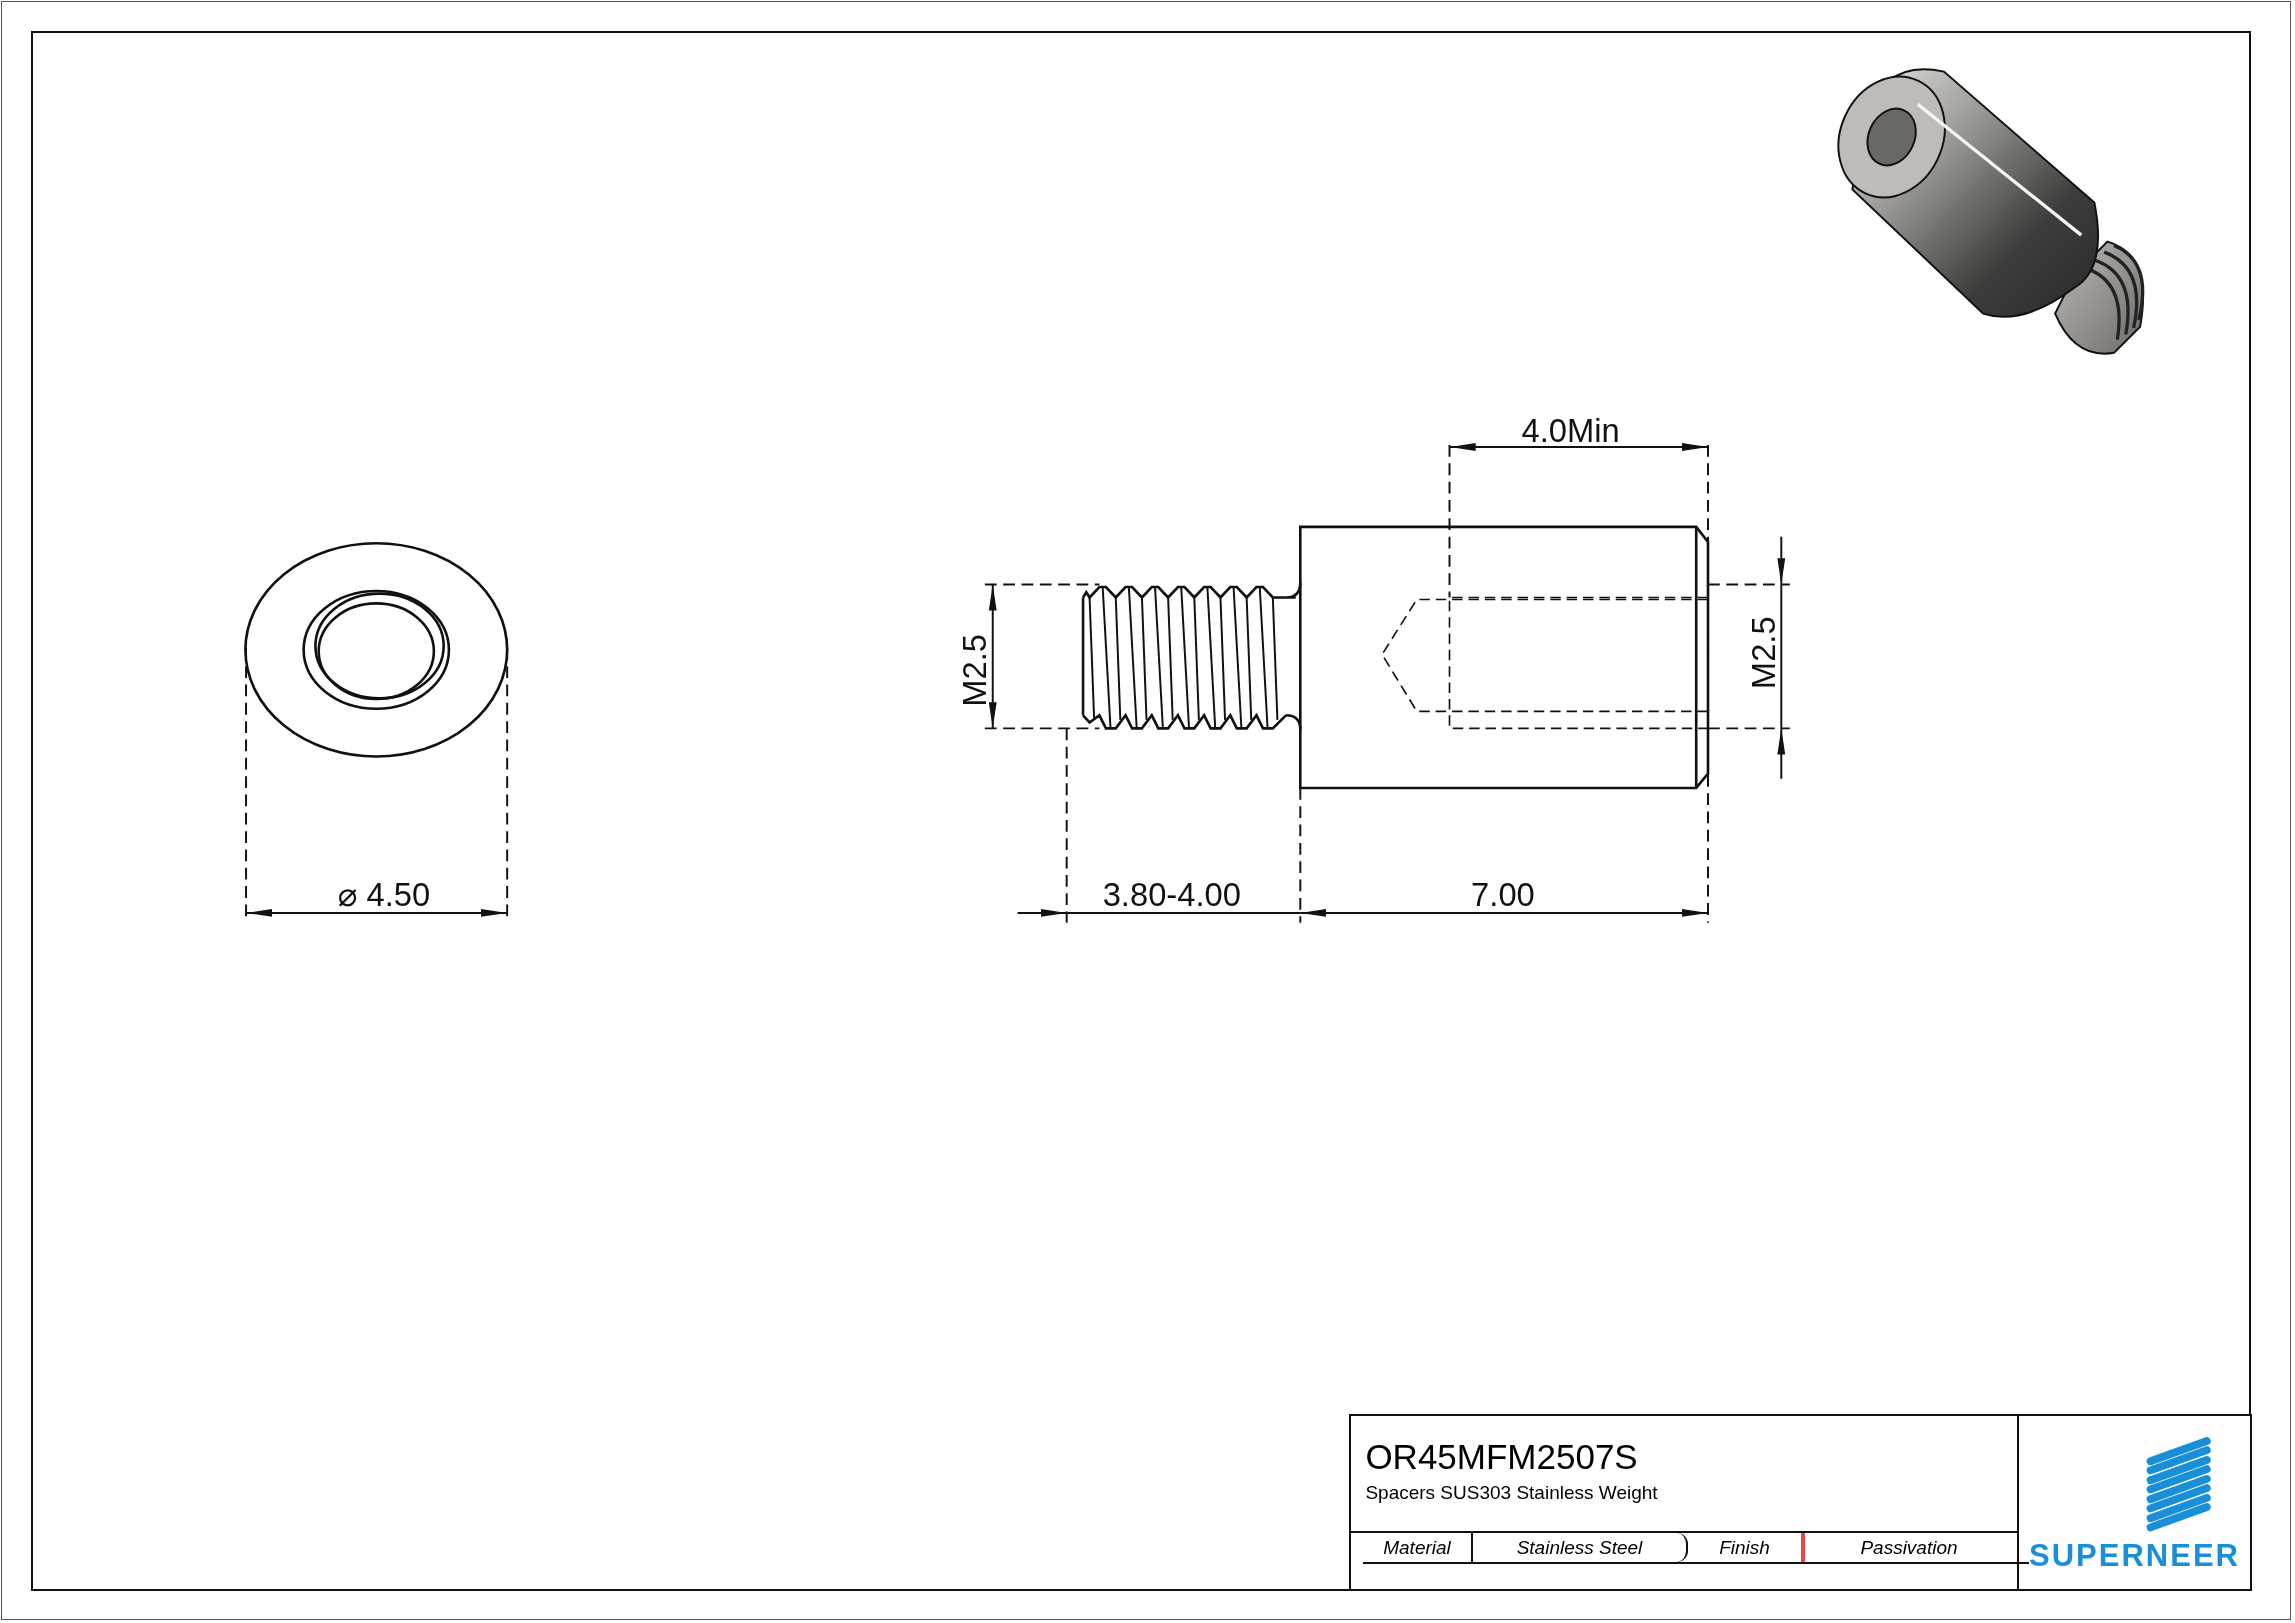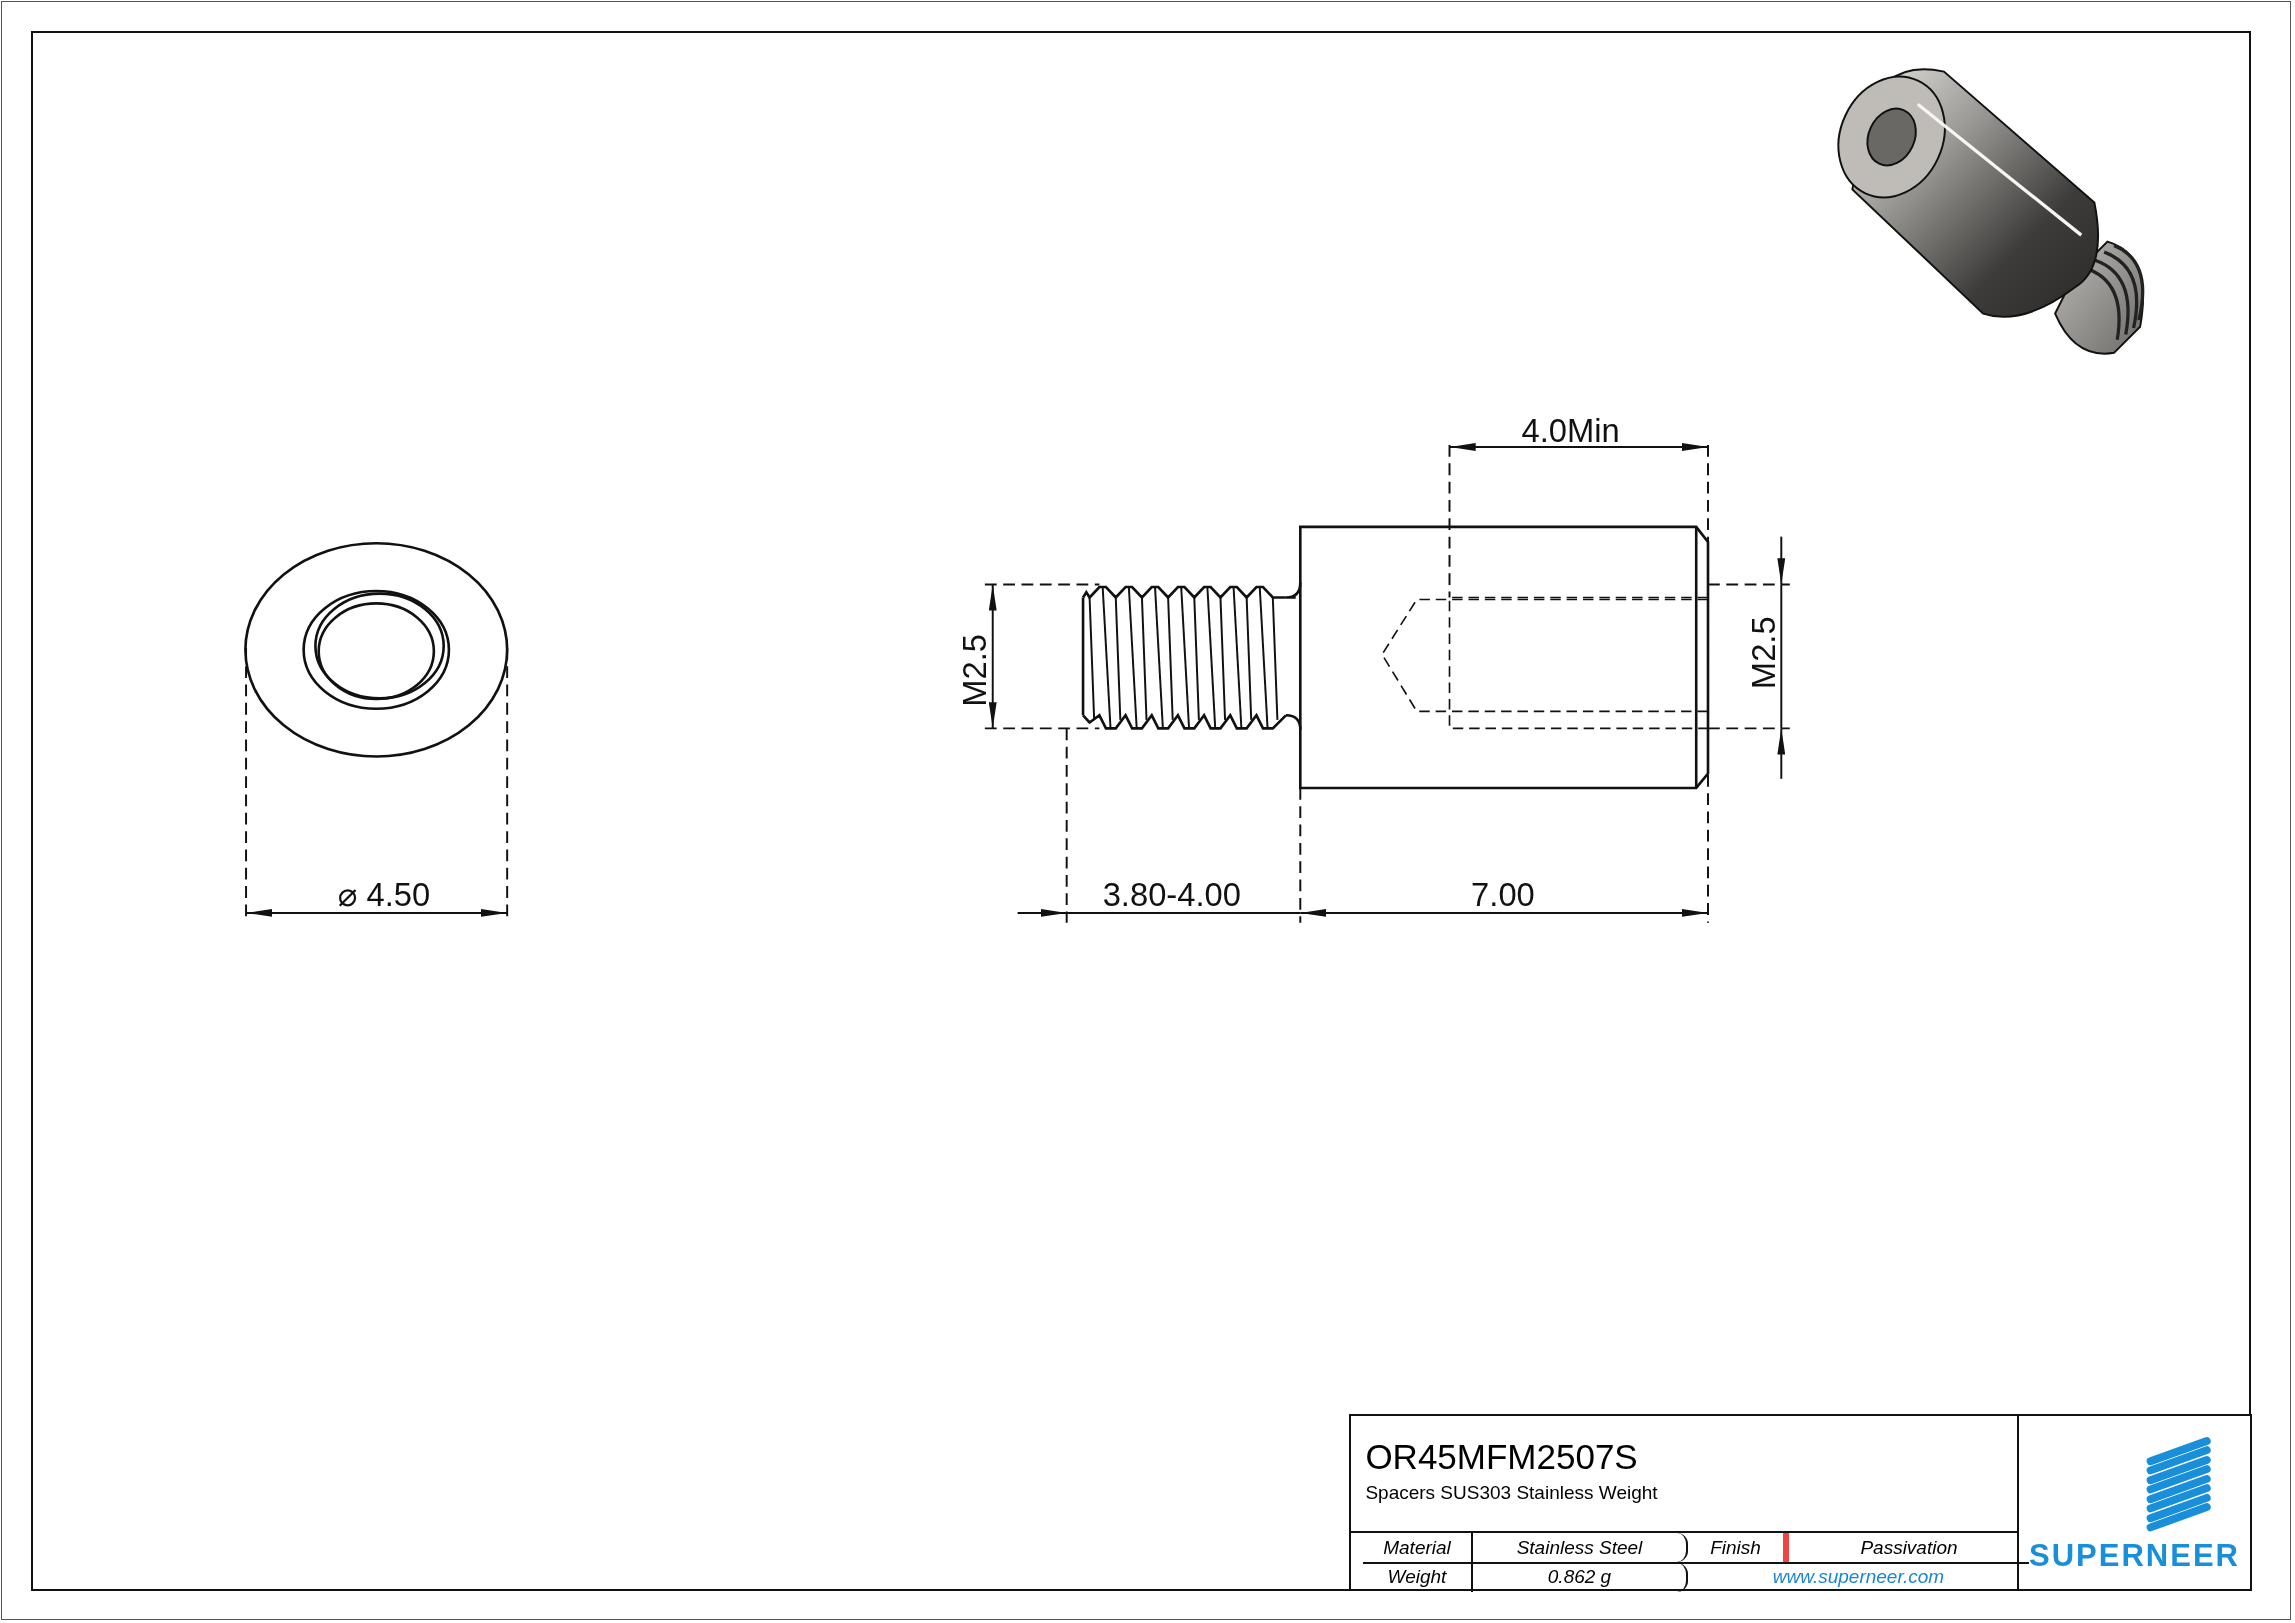--- a/index.html
+++ b/index.html
@@ -15,21 +15,21 @@
   .tb-main { position: absolute; left: 0; top: 0; width: 668px; height: 175px; border-right: 2px solid #111; box-sizing: border-box; }
   .tb-part { position: absolute; left: 14.4px; top: 13px; font-size: 35px; font-weight: normal; color: #000; letter-spacing: 0px; margin-top: 8px; }
   .tb-desc { position: absolute; left: 14.4px; top: 65px; width: 641px; font-size: 19px; line-height: 23.6px; color: #000; }
   .tb-grid { position: absolute; left: 0; top: 115px; width: 666px; height: 60px; border-top: 2px solid #111; box-sizing: border-box; }
   .tb-row { position: absolute; left: 12px; width: 666px; height: 29px; font-style: italic; }
   .tb-row.r1 { top: 0; border-bottom: 2px solid #111; }
   .tb-row.r2 { top: 29.5px; }
   .tb-cell { position: absolute; top: 0; height: 29px; display: flex; align-items: center; justify-content: center; font-size: 19px; color: #000; box-sizing: border-box; }
   .tb-cell.lab1 { left: 0; width: 110px; border-right: 2px solid #111; }
   .tb-cell.val1 { left: 110px; width: 215px; border-right: 2px solid #111; border-radius: 11px; }
-  .tb-cell.lab2 { left: 325px; width: 101px; border-right: 6px solid #ef4444; }
+  .tb-cell.lab2 { left: 325px; width: 117px; border-right: 4px solid #ef4444; }
   .tb-cell.val2 { left: 426px; width: 240px; }
   .tb-cell.link { left: 325px; width: 341px; color: #1a86d0; }
   .tb-logo { position: absolute; left: 668px; top: 0; width: 231px; height: 175px; padding-left: 36px; }
   .logo-text { position: absolute; left: 0; top: 122px; width: 231px; text-align: center; font-size: 31px; font-weight: bold; color: #1a8fd9; letter-spacing: 2px; }
   .render3d { position: absolute; left: 1826px; top: 52px; width: 419px; height: 327px; }
 </style>
 </head>
 <body>
 
 <div class="sheet">
@@ -157,25 +157,20 @@
       <div class="tb-desc">
         <div>Spacers SUS303 Stainless Weight</div>
       </div>
       <div class="tb-grid">
         <div class="tb-row r1">
           <div class="tb-cell lab1">Material</div>
           <div class="tb-cell val1">Stainless Steel</div>
           <div class="tb-cell lab2">Finish</div>
           <div class="tb-cell val2">Passivation</div>
         </div>
-        <div class="tb-row r2">
-          <div class="tb-cell lab1">Weight</div>
-          <div class="tb-cell val1">0.862 g</div>
-          <div class="tb-cell link">www.superneer.com</div>
-        </div>
       </div>
     </div>
     <div class="tb-logo">
       <svg width="231" height="118" viewBox="0 0 353 180">
         <g stroke="#1a8fd9" stroke-width="12" stroke-linecap="round">
           <line x1="146" y1="69" x2="232" y2="38"></line>
           <line x1="146" y1="83" x2="232" y2="52"></line>
           <line x1="146" y1="98" x2="232" y2="67"></line>
           <line x1="146" y1="112" x2="232" y2="81"></line>
           <line x1="146" y1="127" x2="232" y2="96"></line>

